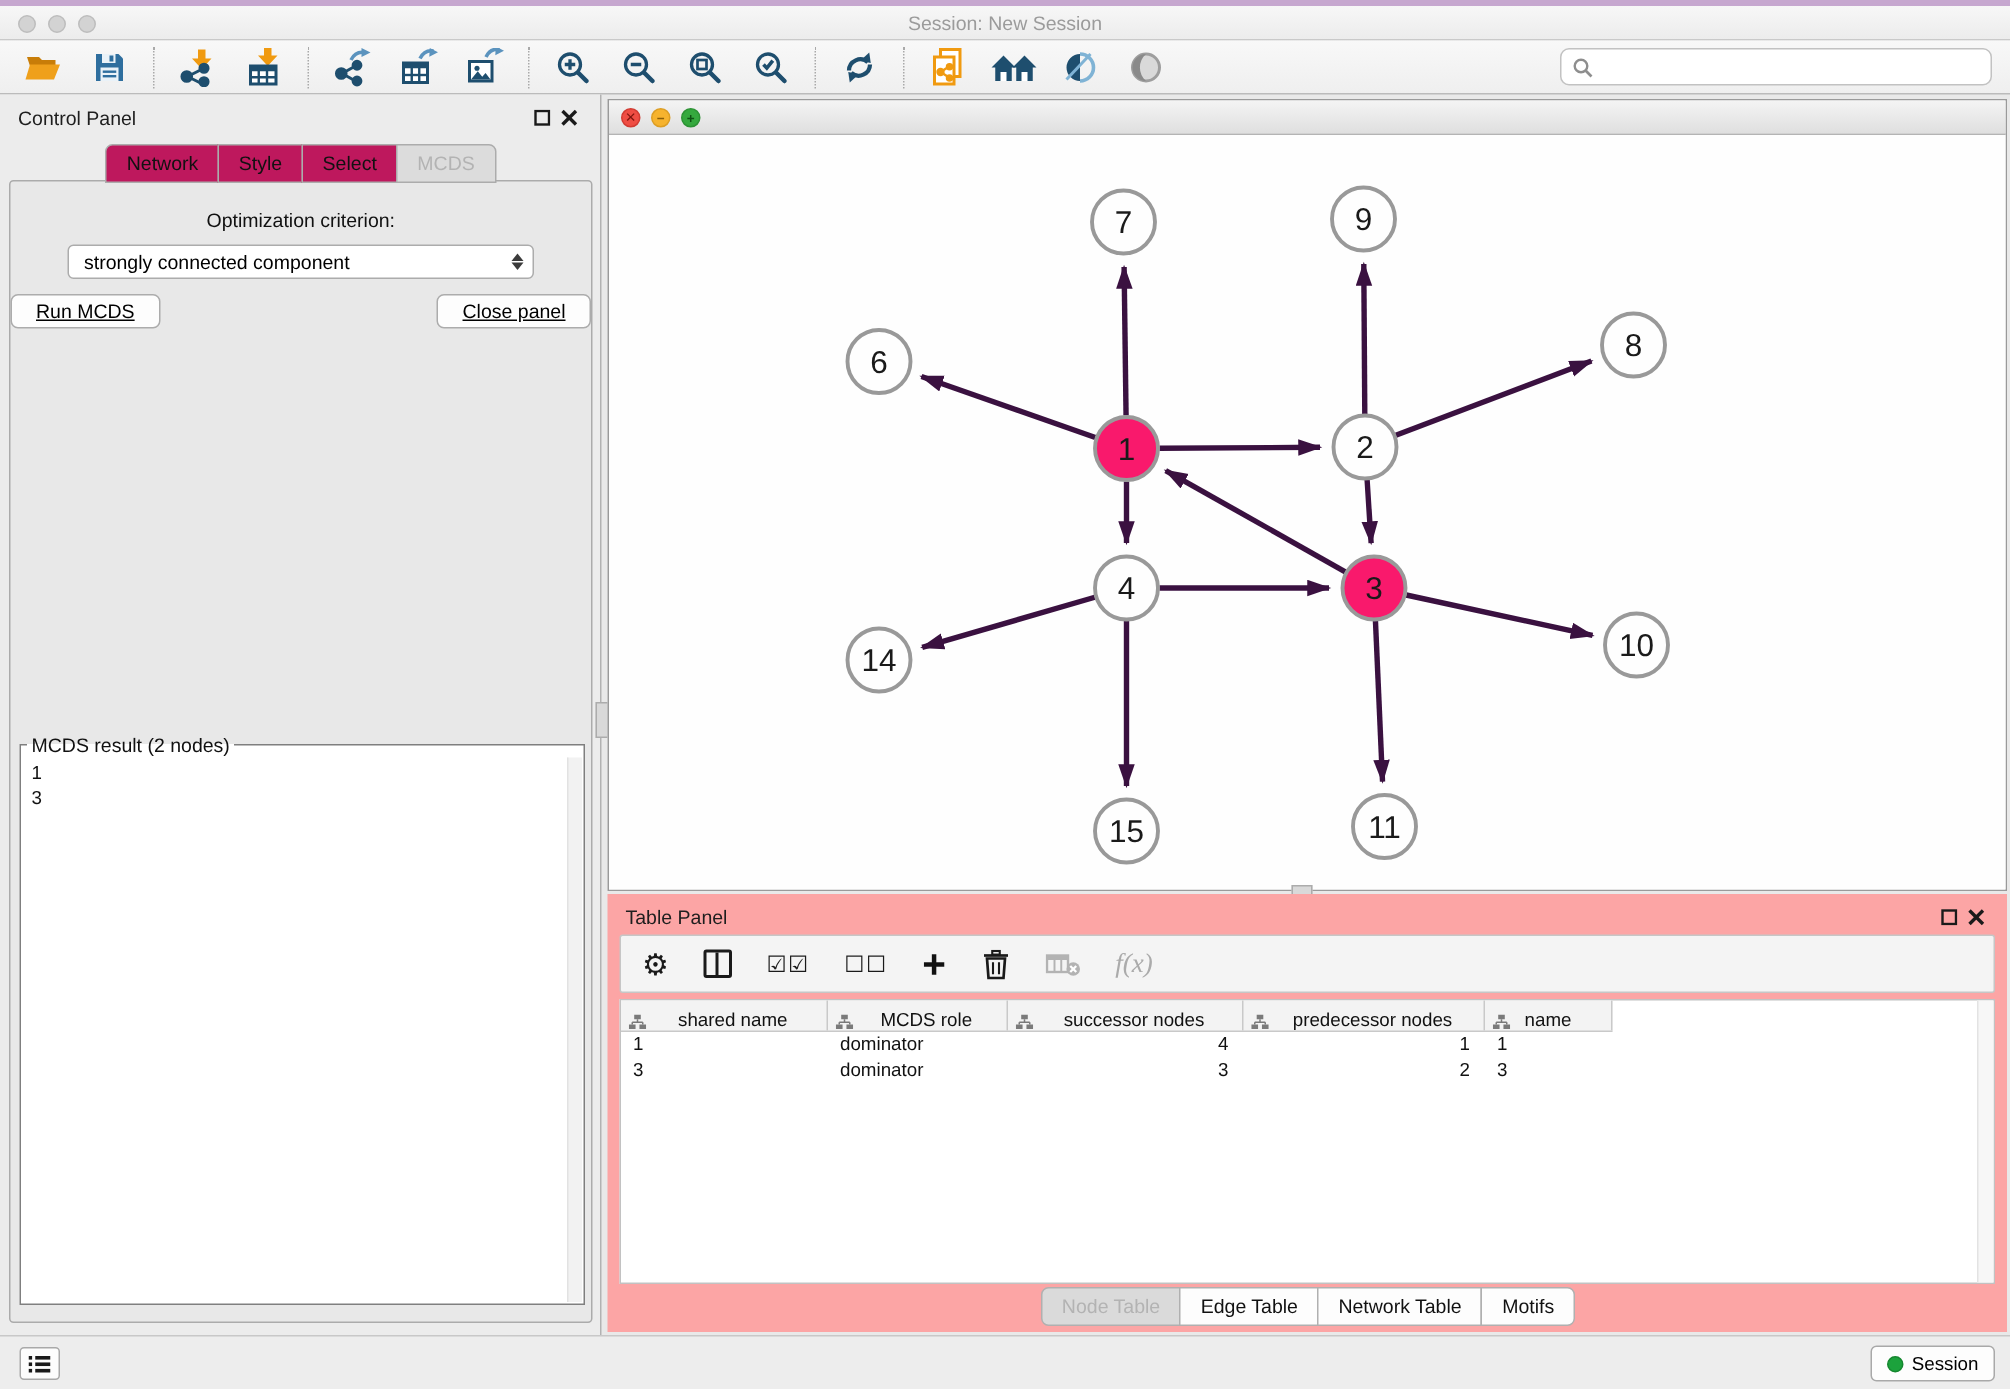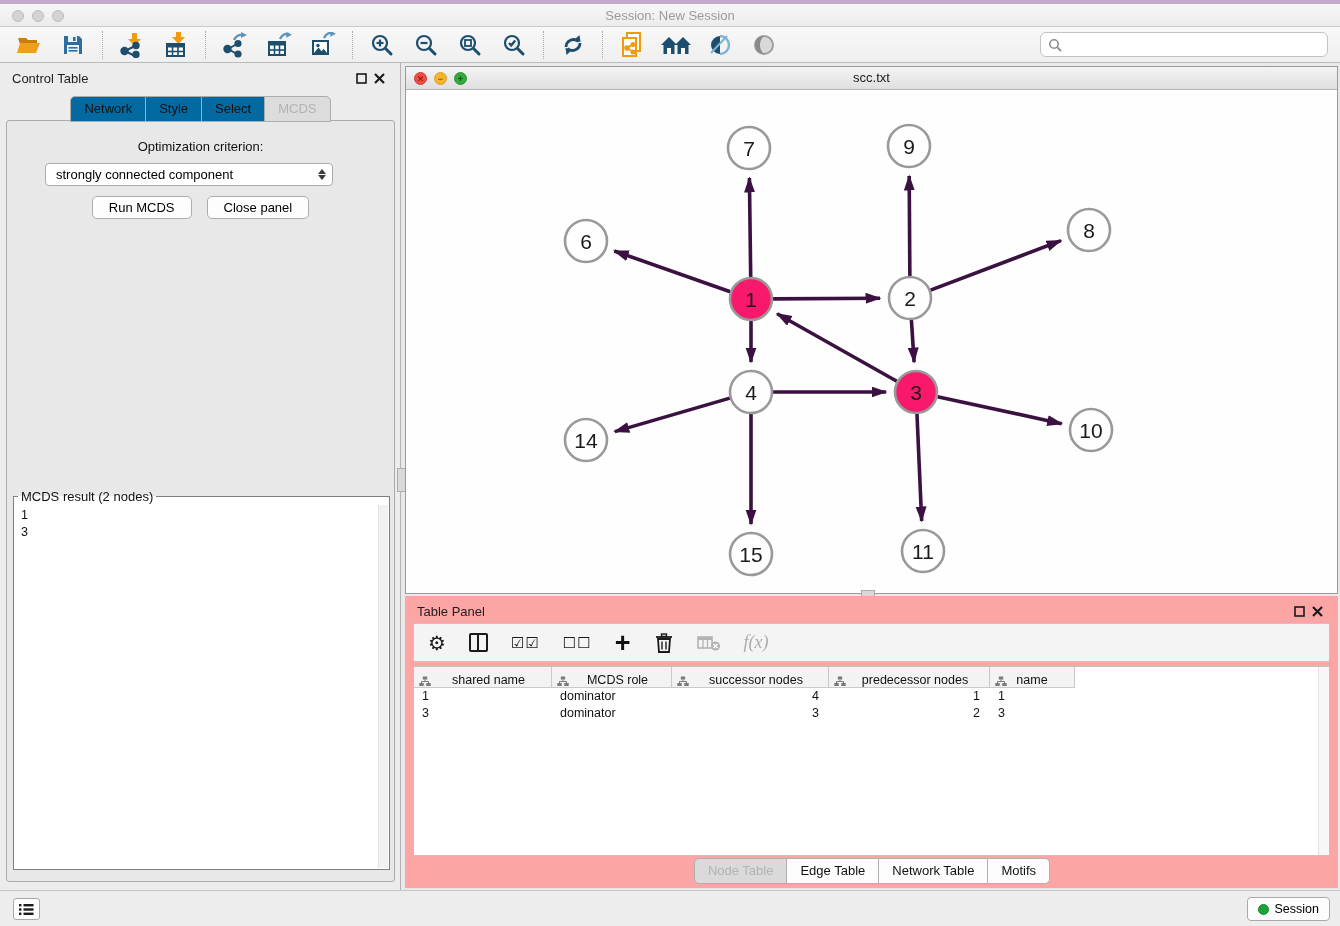--- a/index.html
+++ b/index.html
@@ -22,35 +22,35 @@
   .searchbox { position:absolute; right:12px; top:5px; width:288px; height:25px; background:#fff;
     border:1px solid #C2C2C2; border-radius:6px; display:flex; align-items:center; padding:0 7px; gap:5px; }
   .searchbox input { border:none; outline:none; flex:1; font-size:13px; background:transparent; }
 
   
   .cpanel { position:absolute; left:0; top:63px; width:401px; height:827px; background:#ECECEC; border-right:1px solid #B2B2B2; }
   .phead { position:absolute; left:0; top:0; width:100%; height:30px; display:flex; align-items:center; padding:0 12px; }
   .phead .ptitle { font-size:13px; color:#1E1E1E; flex:1; }
   .winbtn { width:18px; height:18px; display:flex; align-items:center; justify-content:center; cursor:pointer; }
   .tabbar { position:absolute; left:0; top:33px; width:100%; display:flex; justify-content:center; z-index:2; }
-  .tab { font-size:13px; padding:4px 13px 5px; background:#0369a1; border:1px solid #ACACAC; margin-right:-1px;
+  .tab { font-size:13px; padding:4px 13px 5px; background:#be185d; border:1px solid #ACACAC; margin-right:-1px;
     color:#111; cursor:pointer; }
   .tab:first-child { border-radius:5px 0 0 0; }
   .tab:last-child { border-radius:0 5px 0 0; }
   .tab.active { background:#DCDCDC; color:#B3B3B3; }
   .cbody { position:absolute; left:6px; top:57px; width:389px; height:762px; background:#E8E8E8;
     border:1px solid #ABABAB; border-radius:3px; }
   .optlabel { position:absolute; left:0; top:18px; width:100%; text-align:center; font-size:13px; color:#111; }
-  .selectbox { position:absolute; left:38px; top:42px; width:288px; height:23px; background:#fff; border:1px solid #ACACAC;
+  .selectbox { position:absolute; left:38px; top:42px; width:311px; height:23px; background:#fff; border:1px solid #ACACAC;
     border-radius:4px; display:flex; align-items:center; font-size:13px; padding-left:10px; cursor:pointer; }
   .stepper { margin-left:auto; margin-right:6px; display:flex; flex-direction:column; gap:1px; }
   .stepper i { width:0; height:0; border-left:4px solid transparent; border-right:4px solid transparent; }
   .stepper .up { border-bottom:5px solid #3B3B3B; }
   .stepper .dn { border-top:5px solid #3B3B3B; }
-  .btnrow { position:absolute; left:0; top:75px; width:100%; display:flex; justify-content:center; gap:15px; }
+  .btnrow { position:absolute; left:0; top:75px; width:100%; display:flex; justify-content:space-between; gap:15px;text-decoration:underline; }
   .pbtn { font-size:13px; background:#FDFDFD; border:1px solid #ACACAC; border-radius:5px; padding:3px 16px; cursor:pointer; }
   fieldset.result { position:absolute; left:6px; top:368px; width:377px; height:381px; background:#fff;
     border:1px solid #7F7F7F; }
   fieldset.result legend { font-size:13px; color:#111; margin-left:4px; padding:0 3px; background:transparent; }
   .result-text { position:absolute; left:1px; top:2px; right:11px; bottom:1px; font-size:12.5px; line-height:17px;
     padding:1px 6px; white-space:pre-line; color:#111; }
   .rscroll { position:absolute; right:1px; top:1px; width:10px; bottom:1px; background:#F2F2F2; border-left:1px solid #E2E2E2; }
 
   .vhandle { position:absolute; left:397px; top:468px; width:9px; height:24px; background:#D9D9D9; border:1px solid #ACACAC; cursor:col-resize; }
 
@@ -273,21 +273,21 @@
       <svg width="14" height="14" viewBox="0 0 14 14">
           <circle cx="6" cy="6" r="4.2" fill="none" stroke="#8E8E8E" stroke-width="1.6"></circle>
           <line x1="9.2" y1="9.2" x2="13" y2="13" stroke="#8E8E8E" stroke-width="1.8"></line>
         </svg>
       <input type="text" value="" style="">
     </div>
   </div>
 
   <aside class="cpanel">
     <div class="phead">
-      <span class="ptitle">Control Table</span>
+      <span class="ptitle">Control Panel</span>
       <span class="winbtn">
           <svg width="11" height="11" viewBox="0 0 11 11">
             <rect x="1" y="1" width="9" height="9" fill="none" stroke="#1A1A1A" stroke-width="1.6"></rect>
           </svg>
         </span>
       <span class="winbtn">
           <svg width="11" height="11" viewBox="0 0 11 11">
             <line x1="1" y1="1" x2="10" y2="10" stroke="#1A1A1A" stroke-width="2.2"></line>
             <line x1="10" y1="1" x2="1" y2="10" stroke="#1A1A1A" stroke-width="2.2"></line>
           </svg>
@@ -322,21 +322,20 @@
   </aside>
   <div class="vhandle"></div>
 
   <div class="netwin">
     <div class="nettitle">
       <div class="lights">
         <div class="light red">✕</div>
         <div class="light yel">−</div>
         <div class="light grn">+</div>
       </div>
-      <div class="netname">scc.txt</div>
     </div>
     <div class="netcanvas">
       <svg id="graph-svg" viewBox="0 0 931 503">
         <defs>
           <marker id="arrow" markerUnits="userSpaceOnUse" markerWidth="18" markerHeight="13" refX="14.5" refY="5.5" orient="auto">
             <path d="M0,0 L16,5.5 L0,11 z" fill="#3A1140"></path>
           </marker>
         </defs>
         <g id="graph-edges">
             <line x1="344.7086348276299" y1="187.0019294860588" x2="343.39731614414103" y2="87.99736888264711" stroke="#3A1140" stroke-width="3.6" marker-end="url(#arrow)"></line>

